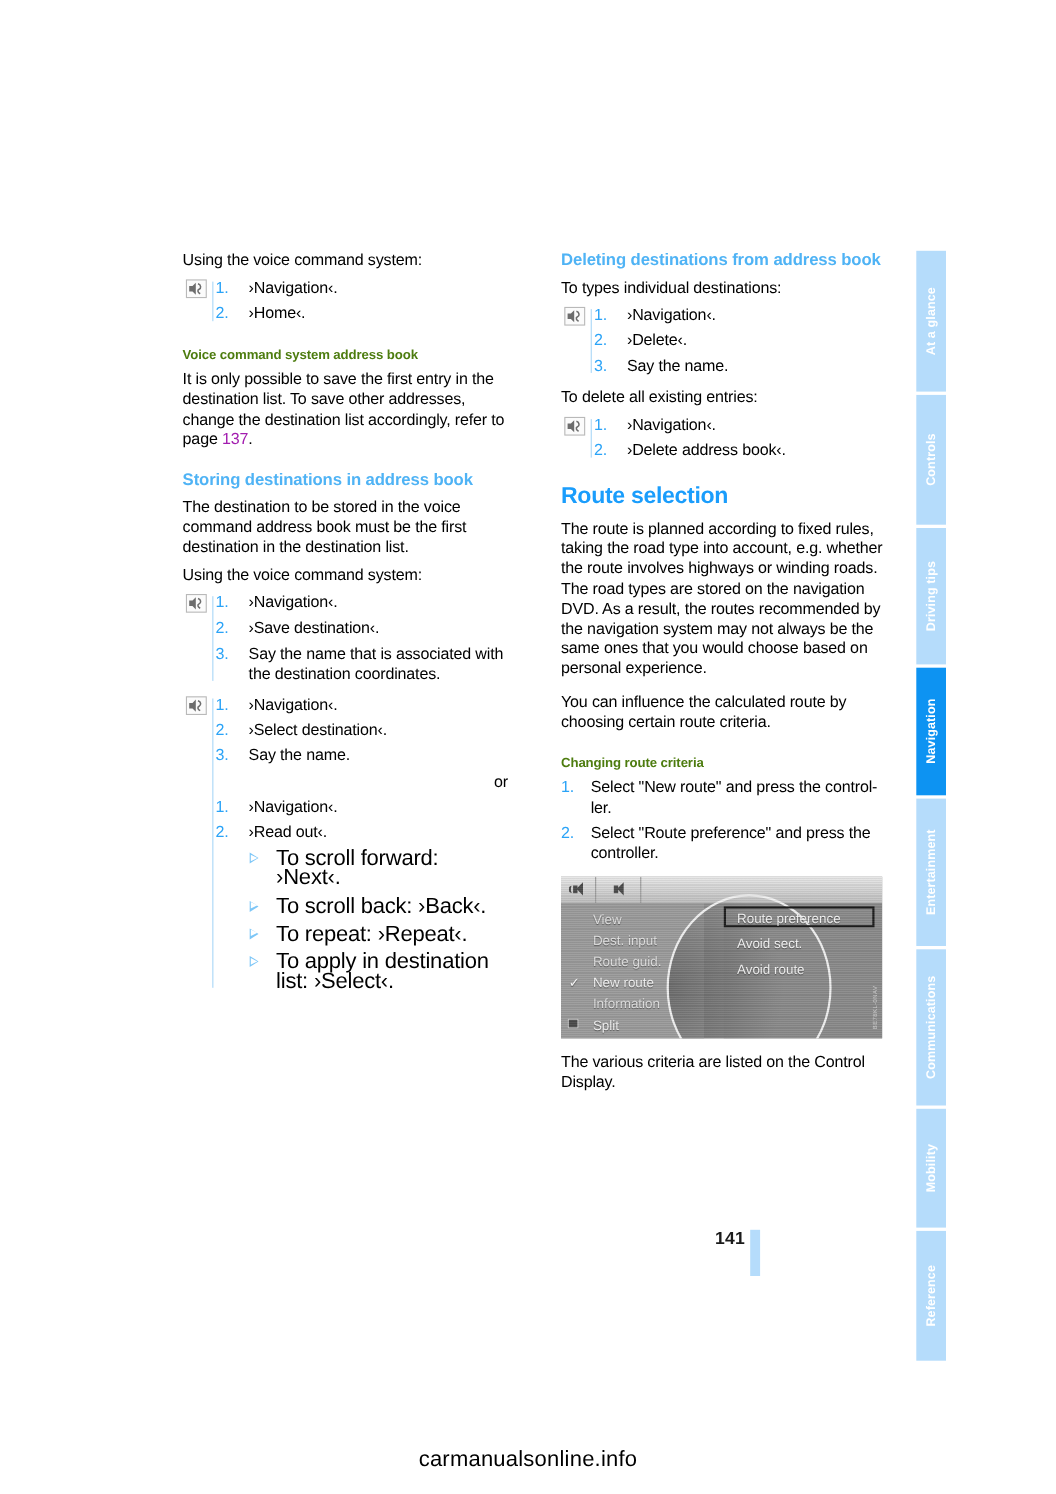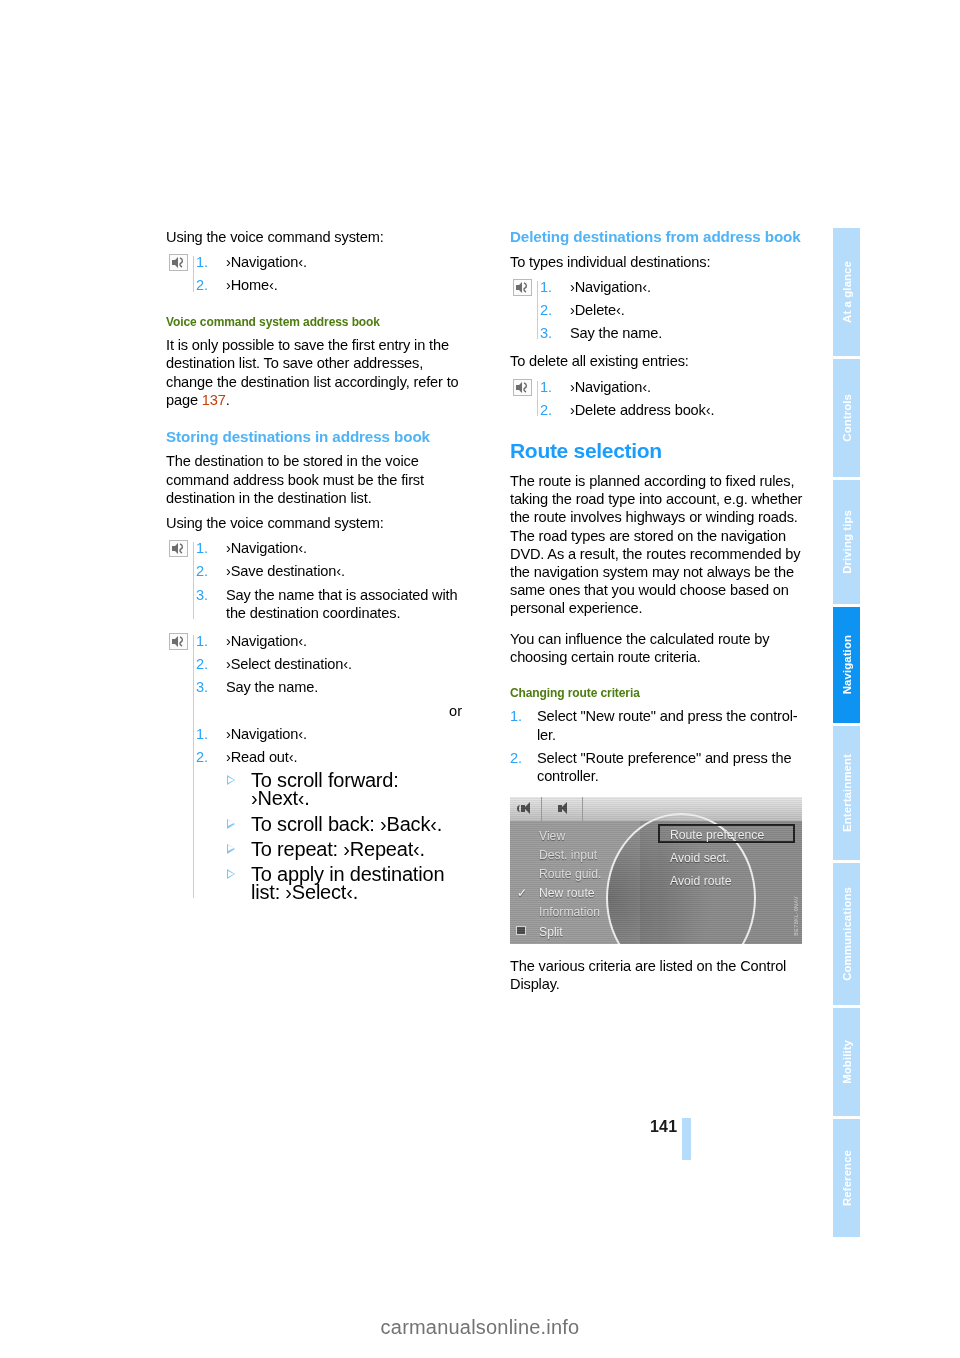--- a/index.html
+++ b/index.html
@@ -60,21 +60,21 @@
   h3.sub-head.first { margin-top: 0; }
   h3.sub-head-dark {
     font-size: 12px;
     line-height: 18.5px;
     font-weight: bold;
     color: #4d7c0f;
     margin: 18px 0 5px 0;
     letter-spacing: -0.1px;
   }
 
-  .pg-ref { color: #c2410c; }
+  .pg-ref { color: #a21caf; }
 
   
   .voice-block {
     position: relative;
     padding-left: 30px;
     margin: 2px 0 10px 0;
   }
   .voice-block::before {
     content: "";
     position: absolute;
@@ -396,21 +396,21 @@
   }
 
   
   .watermark {
     position: absolute;
     left: 0;
     top: 1316px;
     width: 960px;
     text-align: center;
     font-size: 20px;
-    color: #737373;
+    color: #000000;
     letter-spacing: 0.2px;
   }
 </style>
 </head>
 <body>
 
 <div class="page">
 
   <div class="col col-left">
 

